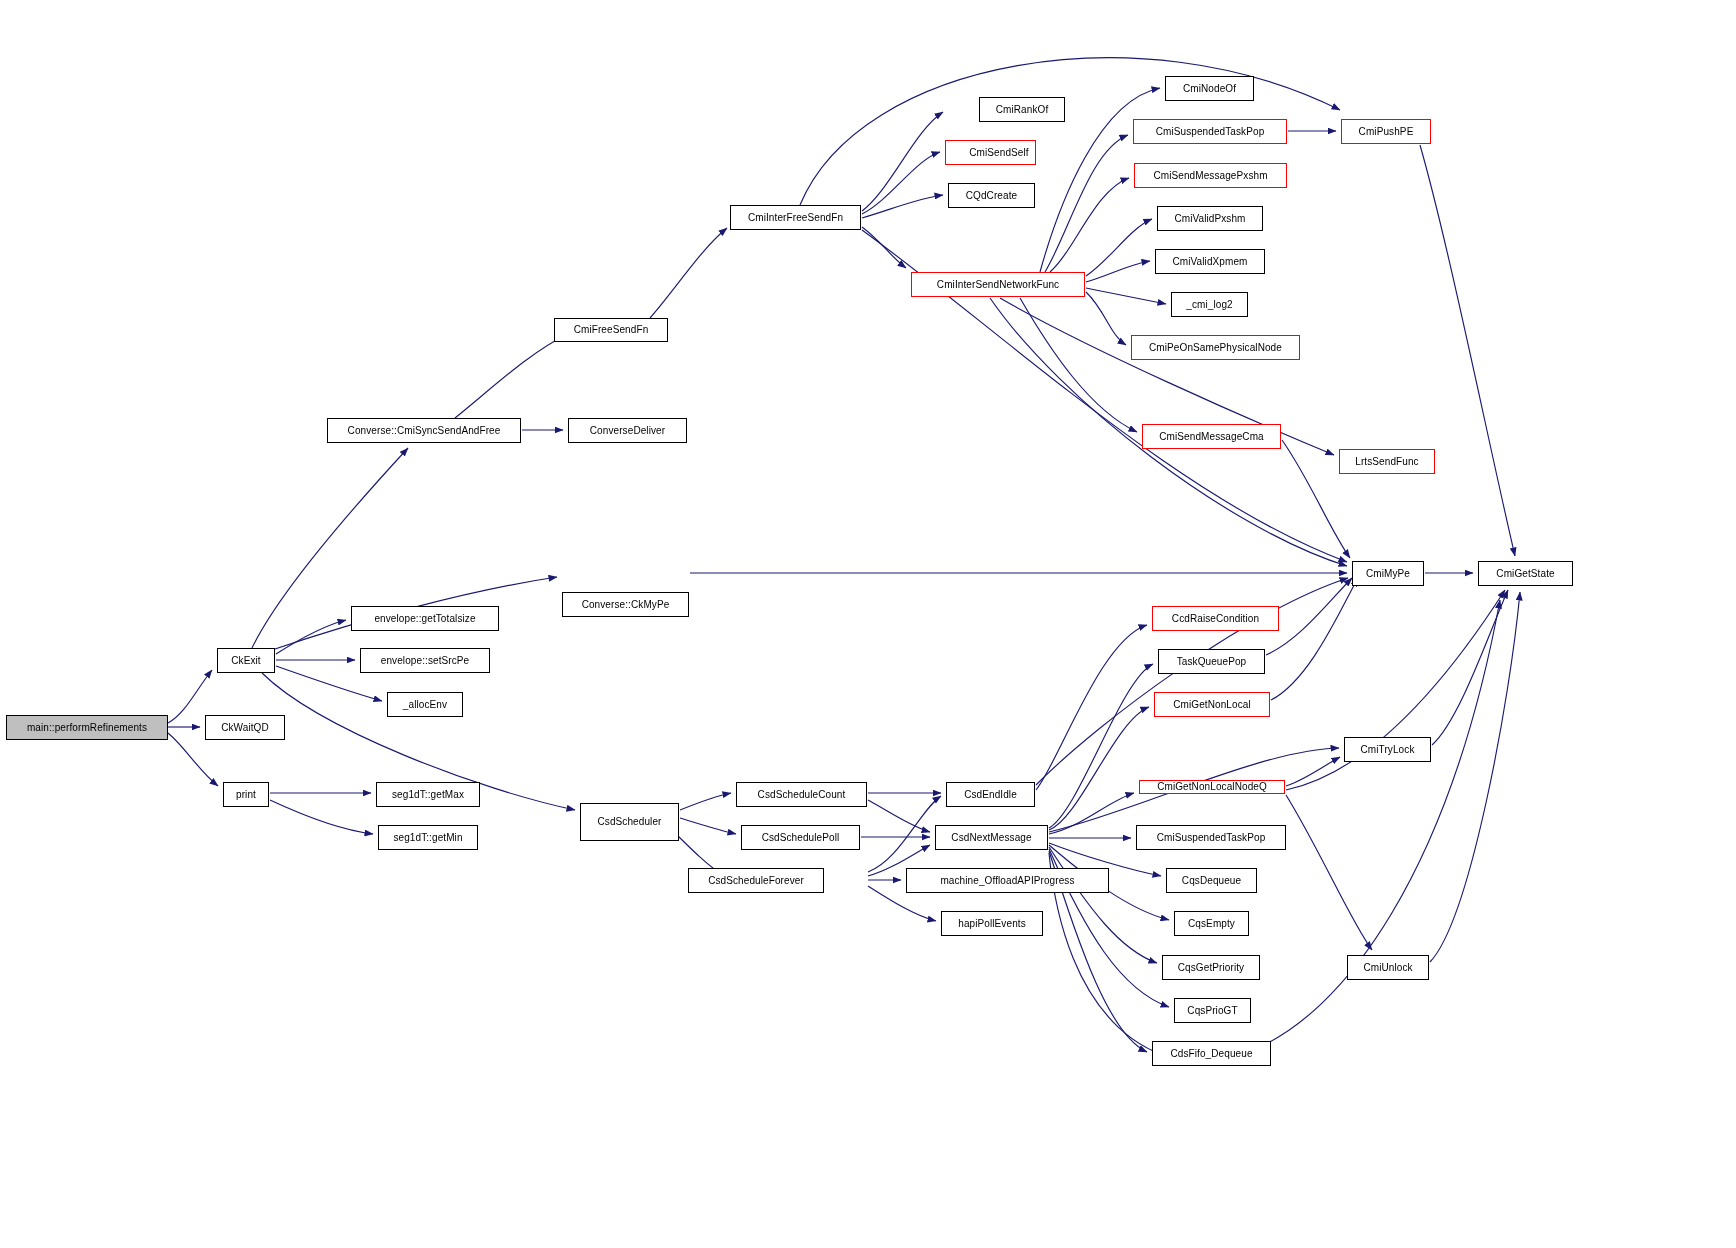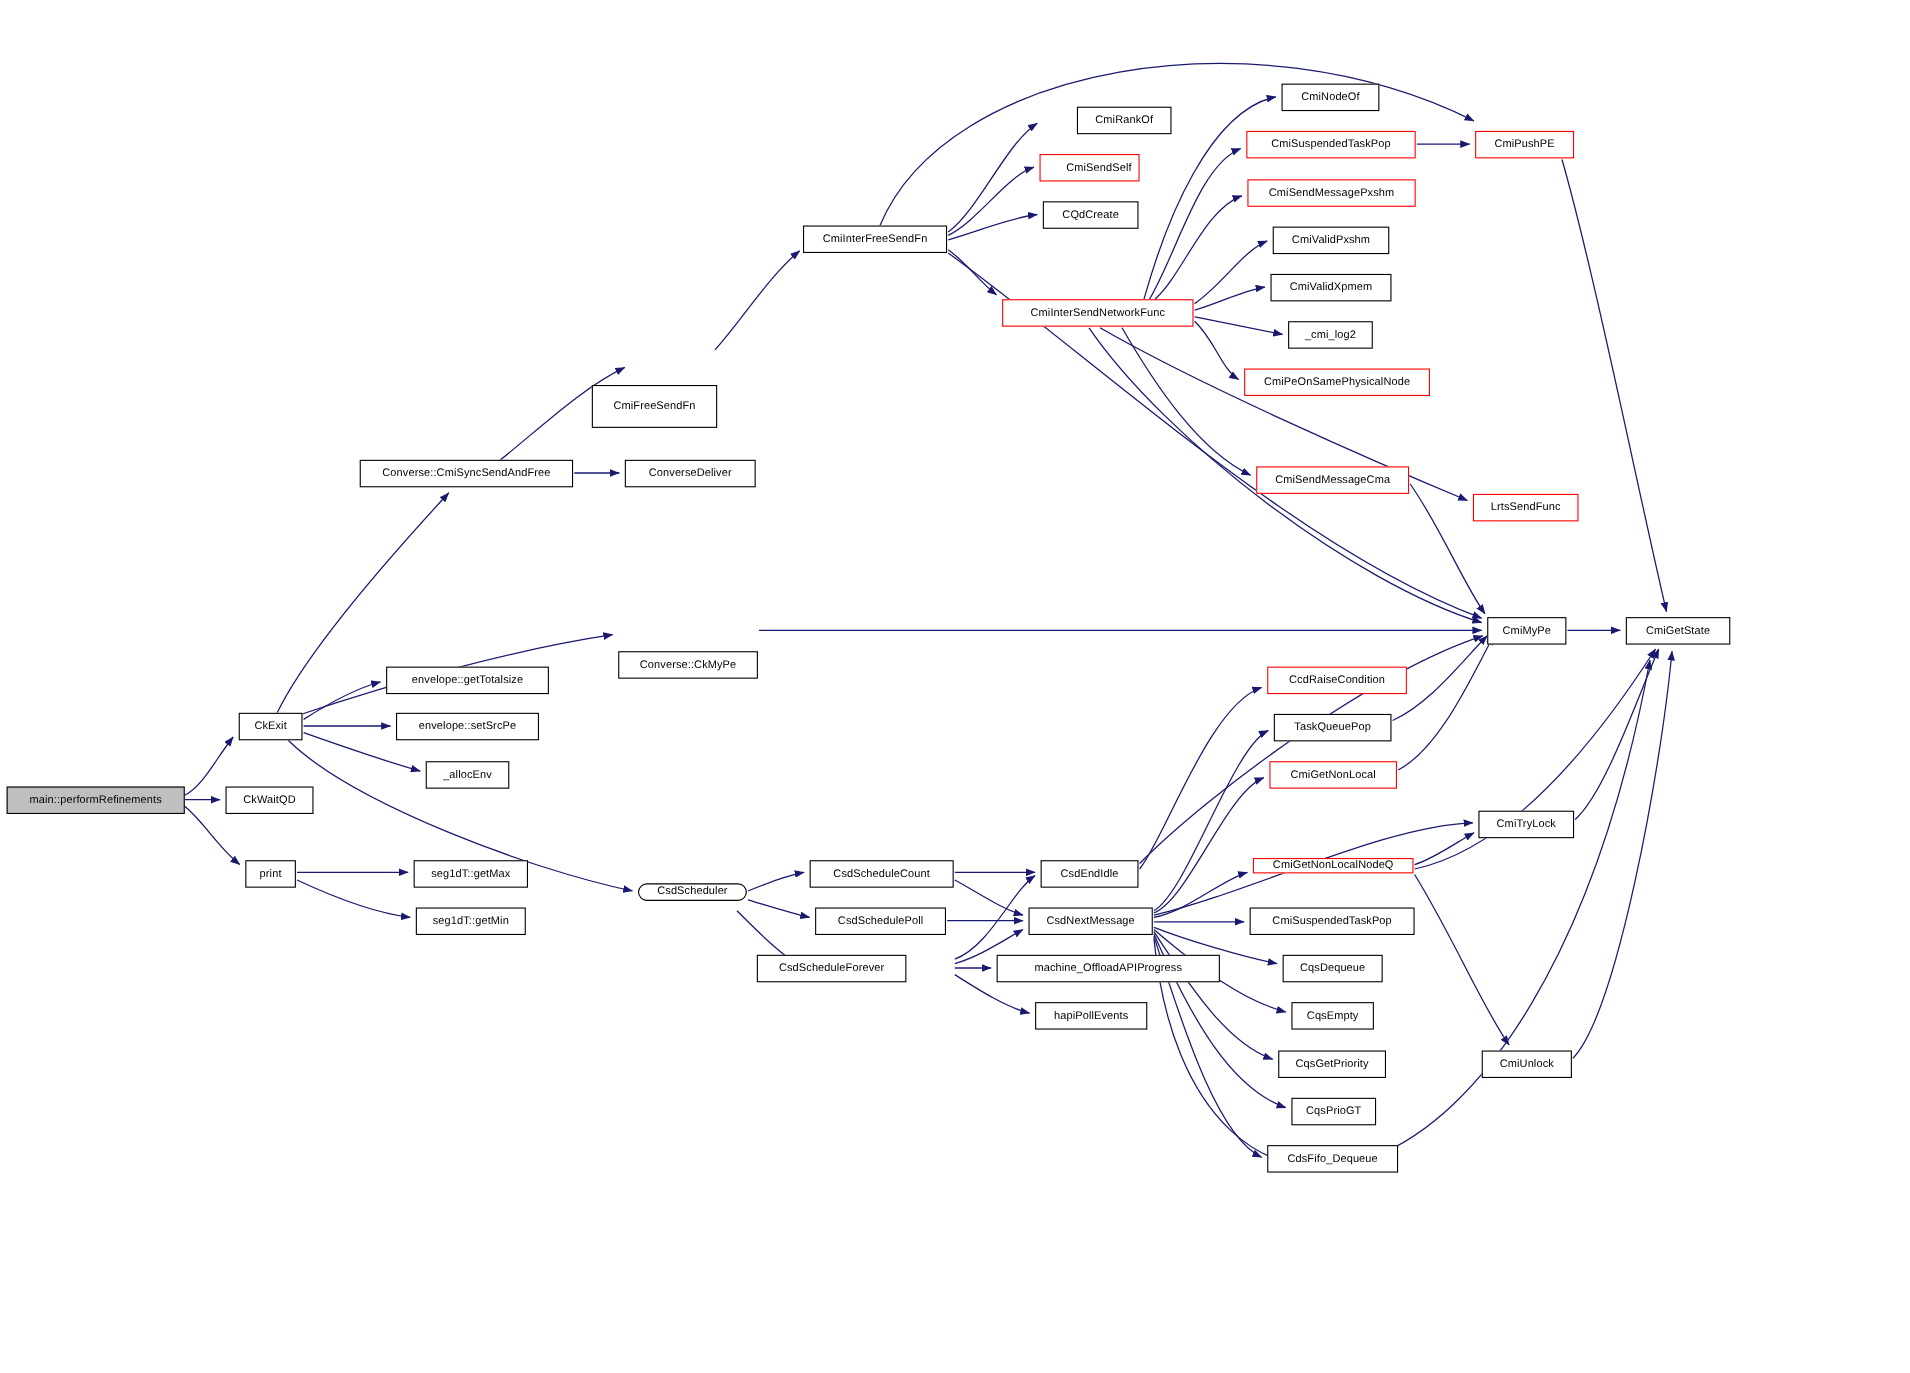--- a/index.html
+++ b/index.html
@@ -138,27 +138,27 @@
       </div>
       <div class="node" style="left: 378px; top: 825px; width: 100px; height: 25px;">
         <span>seg1dT::getMin</span>
       </div>
       <div class="node" style="left: 327px; top: 418px; width: 194px; height: 25px;">
         <span>Converse::CmiSyncSendAndFree</span>
       </div>
       <div class="node" style="left: 568px; top: 418px; width: 119px; height: 25px;">
         <span>ConverseDeliver</span>
       </div>
-      <div class="node" style="left: 538px; top: 318px; width: 114px; height: 39px; margin-top: 32px;">
+      <div class="node" style="left: 554px; top: 318px; width: 114px; height: 24px;">
         <span>CmiFreeSendFn</span>
       </div>
       <div class="node" style="left: 562px; top: 592px; width: 127px; height: 25px;">
         <span>Converse::CkMyPe</span>
       </div>
-      <div class="node" style="left: 580px; top: 803px; width: 99px; height: 16px; border-radius: 11px;">
+      <div class="node" style="left: 580px; top: 803px; width: 99px; height: 38px;">
         <span>CsdScheduler</span>
       </div>
       <div class="node" style="left: 736px; top: 782px; width: 131px; height: 25px;">
         <span>CsdScheduleCount</span>
       </div>
       <div class="node" style="left: 741px; top: 825px; width: 119px; height: 25px;">
         <span>CsdSchedulePoll</span>
       </div>
       <div class="node" style="left: 688px; top: 868px; width: 136px; height: 25px;">
         <span>CsdScheduleForever</span>

